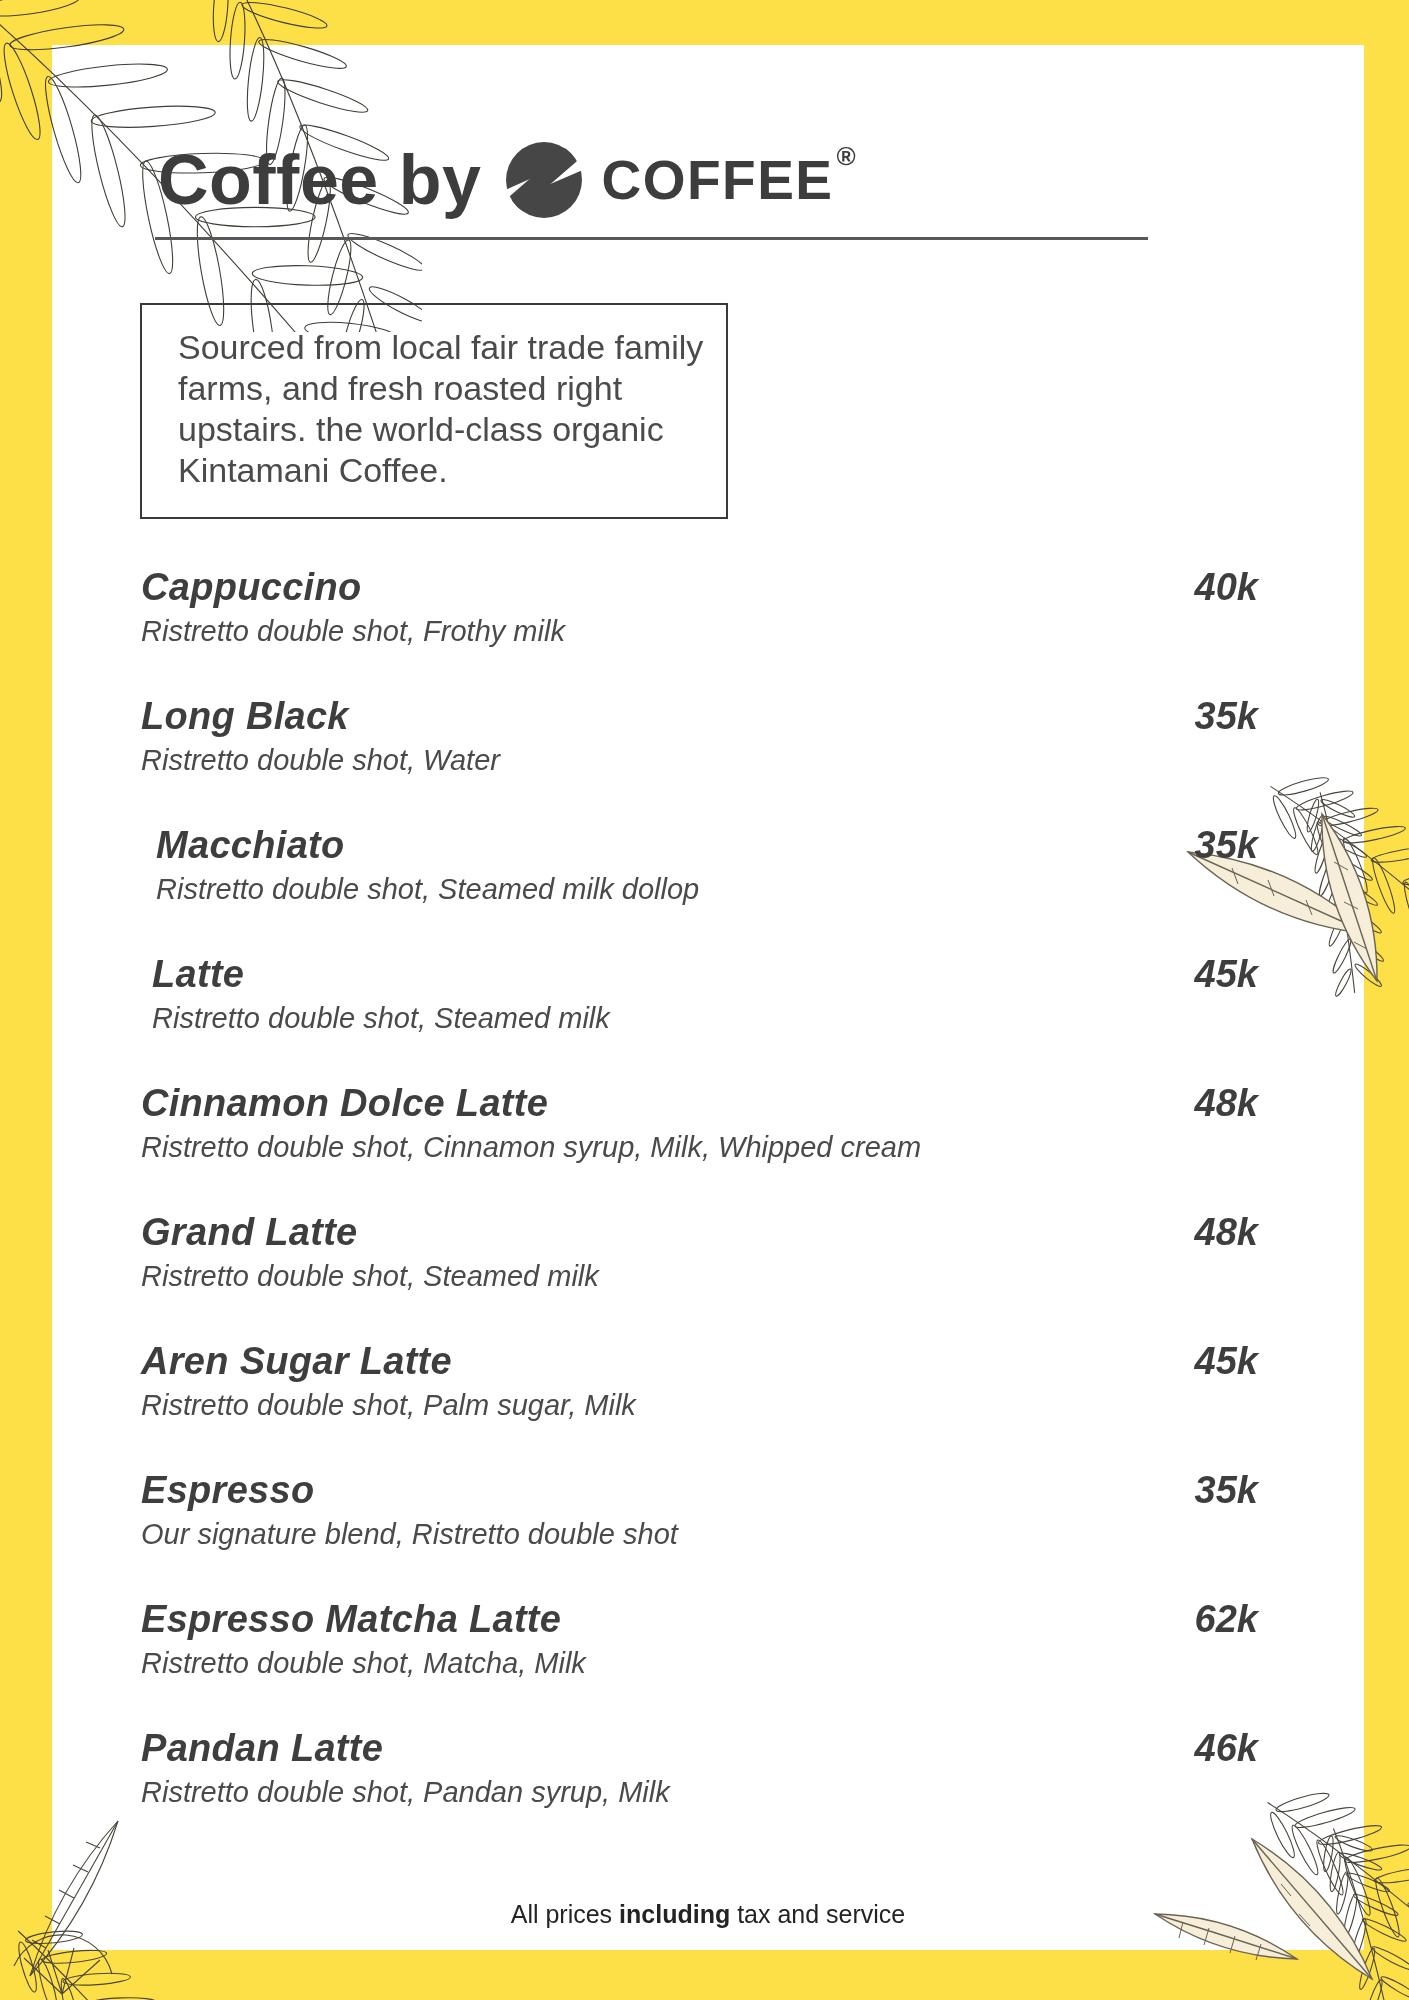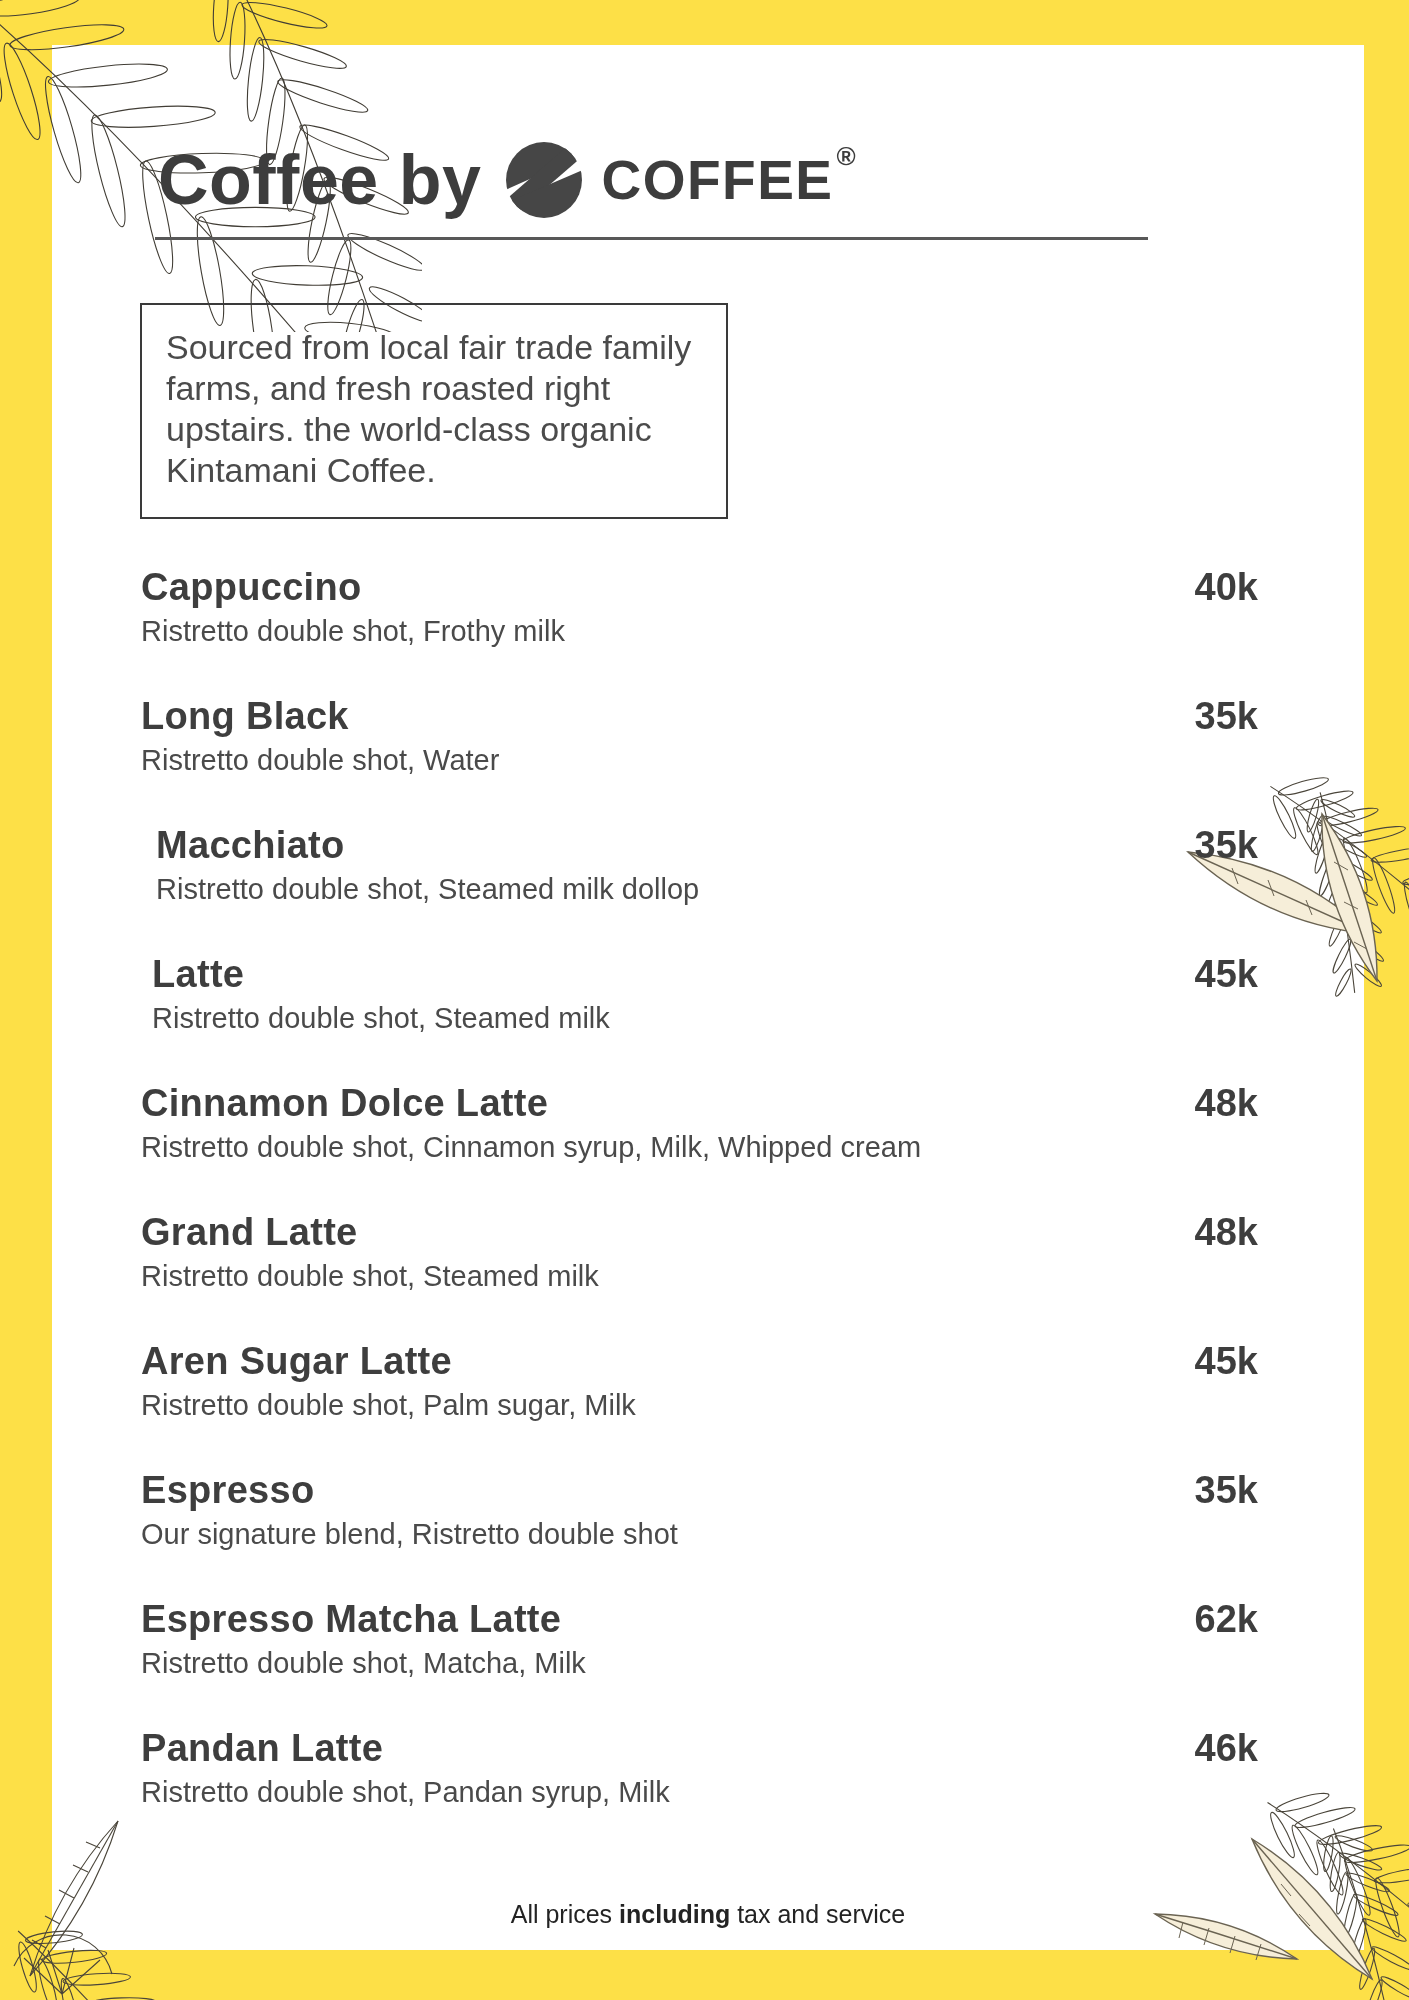--- a/index.html
+++ b/index.html
@@ -18,25 +18,25 @@
 
   .header{position:absolute;left:158px;top:140px;display:flex;align-items:center;}
   .title-prefix{font-size:70px;font-weight:700;letter-spacing:.5px;color:#3d3d3d;white-space:nowrap;}
   .logo{width:78px;height:78px;margin-left:24px;margin-right:18px;flex:0 0 auto;}
   .brand{font-size:55px;font-weight:700;letter-spacing:1.5px;color:#3d3d3d;white-space:nowrap;}
   .reg{font-size:26px;font-weight:700;position:relative;top:-24px;margin-left:3px;}
   .title-underline{position:absolute;left:155px;top:237px;width:993px;height:3px;background:#585858;}
 
   .intro-box{
     position:absolute;left:140px;top:303px;width:588px;box-sizing:border-box;
-    border:2px solid #3a3a3a;padding:22px 12px 26px 24px;
+    border:2px solid #3a3a3a;padding:22px 12px 26px 36px;
   }
   .intro-box p{margin:0;font-size:34px;line-height:41px;color:#4b4b4b;}
 
-  .menu{position:absolute;left:141px;top:563px;width:1117px;}
+  .menu{position:absolute;left:141px;top:563px;width:1117px;font-style:italic;}
   .mi{display:flex;justify-content:space-between;align-items:flex-start;margin-bottom:40px;}
   .mi:nth-child(3){padding-left:7px;margin-left:8px;}
   .mi:nth-child(4){padding-left:11px;margin-top:36px;}
   .mi-l{max-width:900px;}
   .mi-name{font-size:38px;font-weight:700;line-height:48px;color:#3e3e3e;letter-spacing:.3px;}
   .mi-desc{font-size:29px;font-weight:400;line-height:41px;color:#4a4a4a;}
   .mi-price{font-size:38px;font-weight:700;line-height:48px;color:#3e3e3e;white-space:nowrap;}
 
   .footer{position:absolute;left:52px;top:1900px;width:1312px;text-align:center;font-size:25px;color:#232323;}
   .footer b{font-weight:700;}

